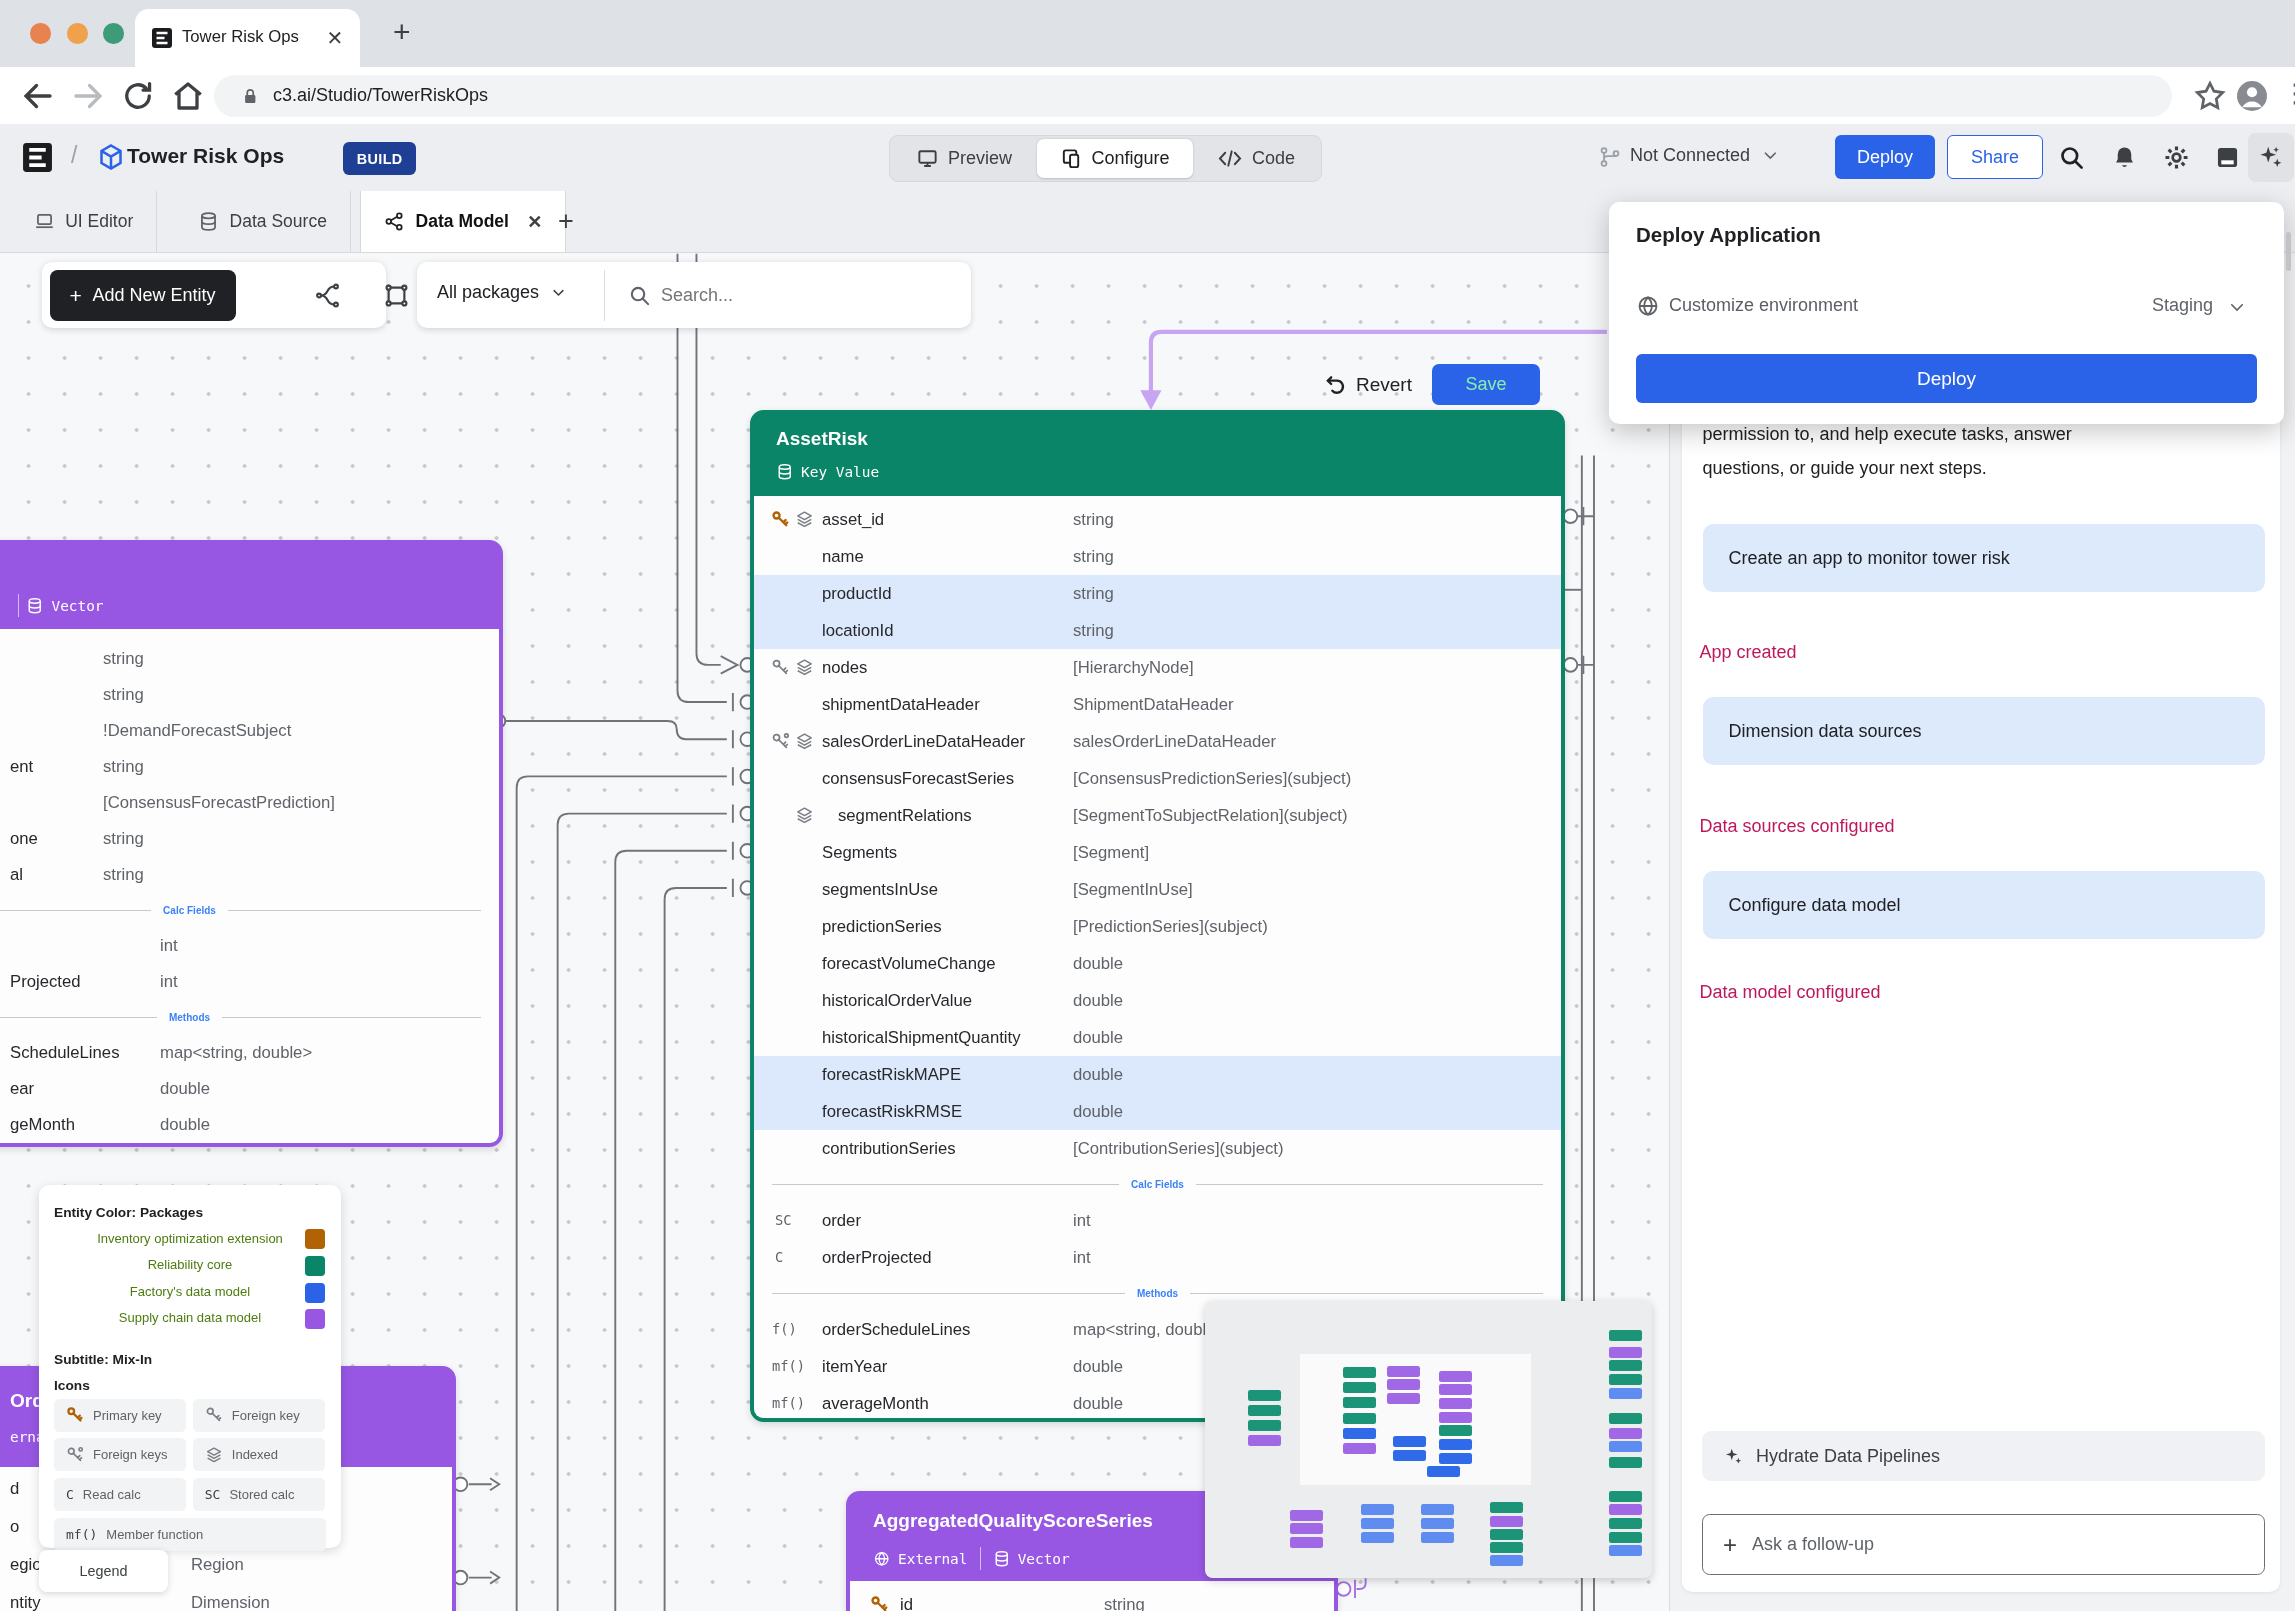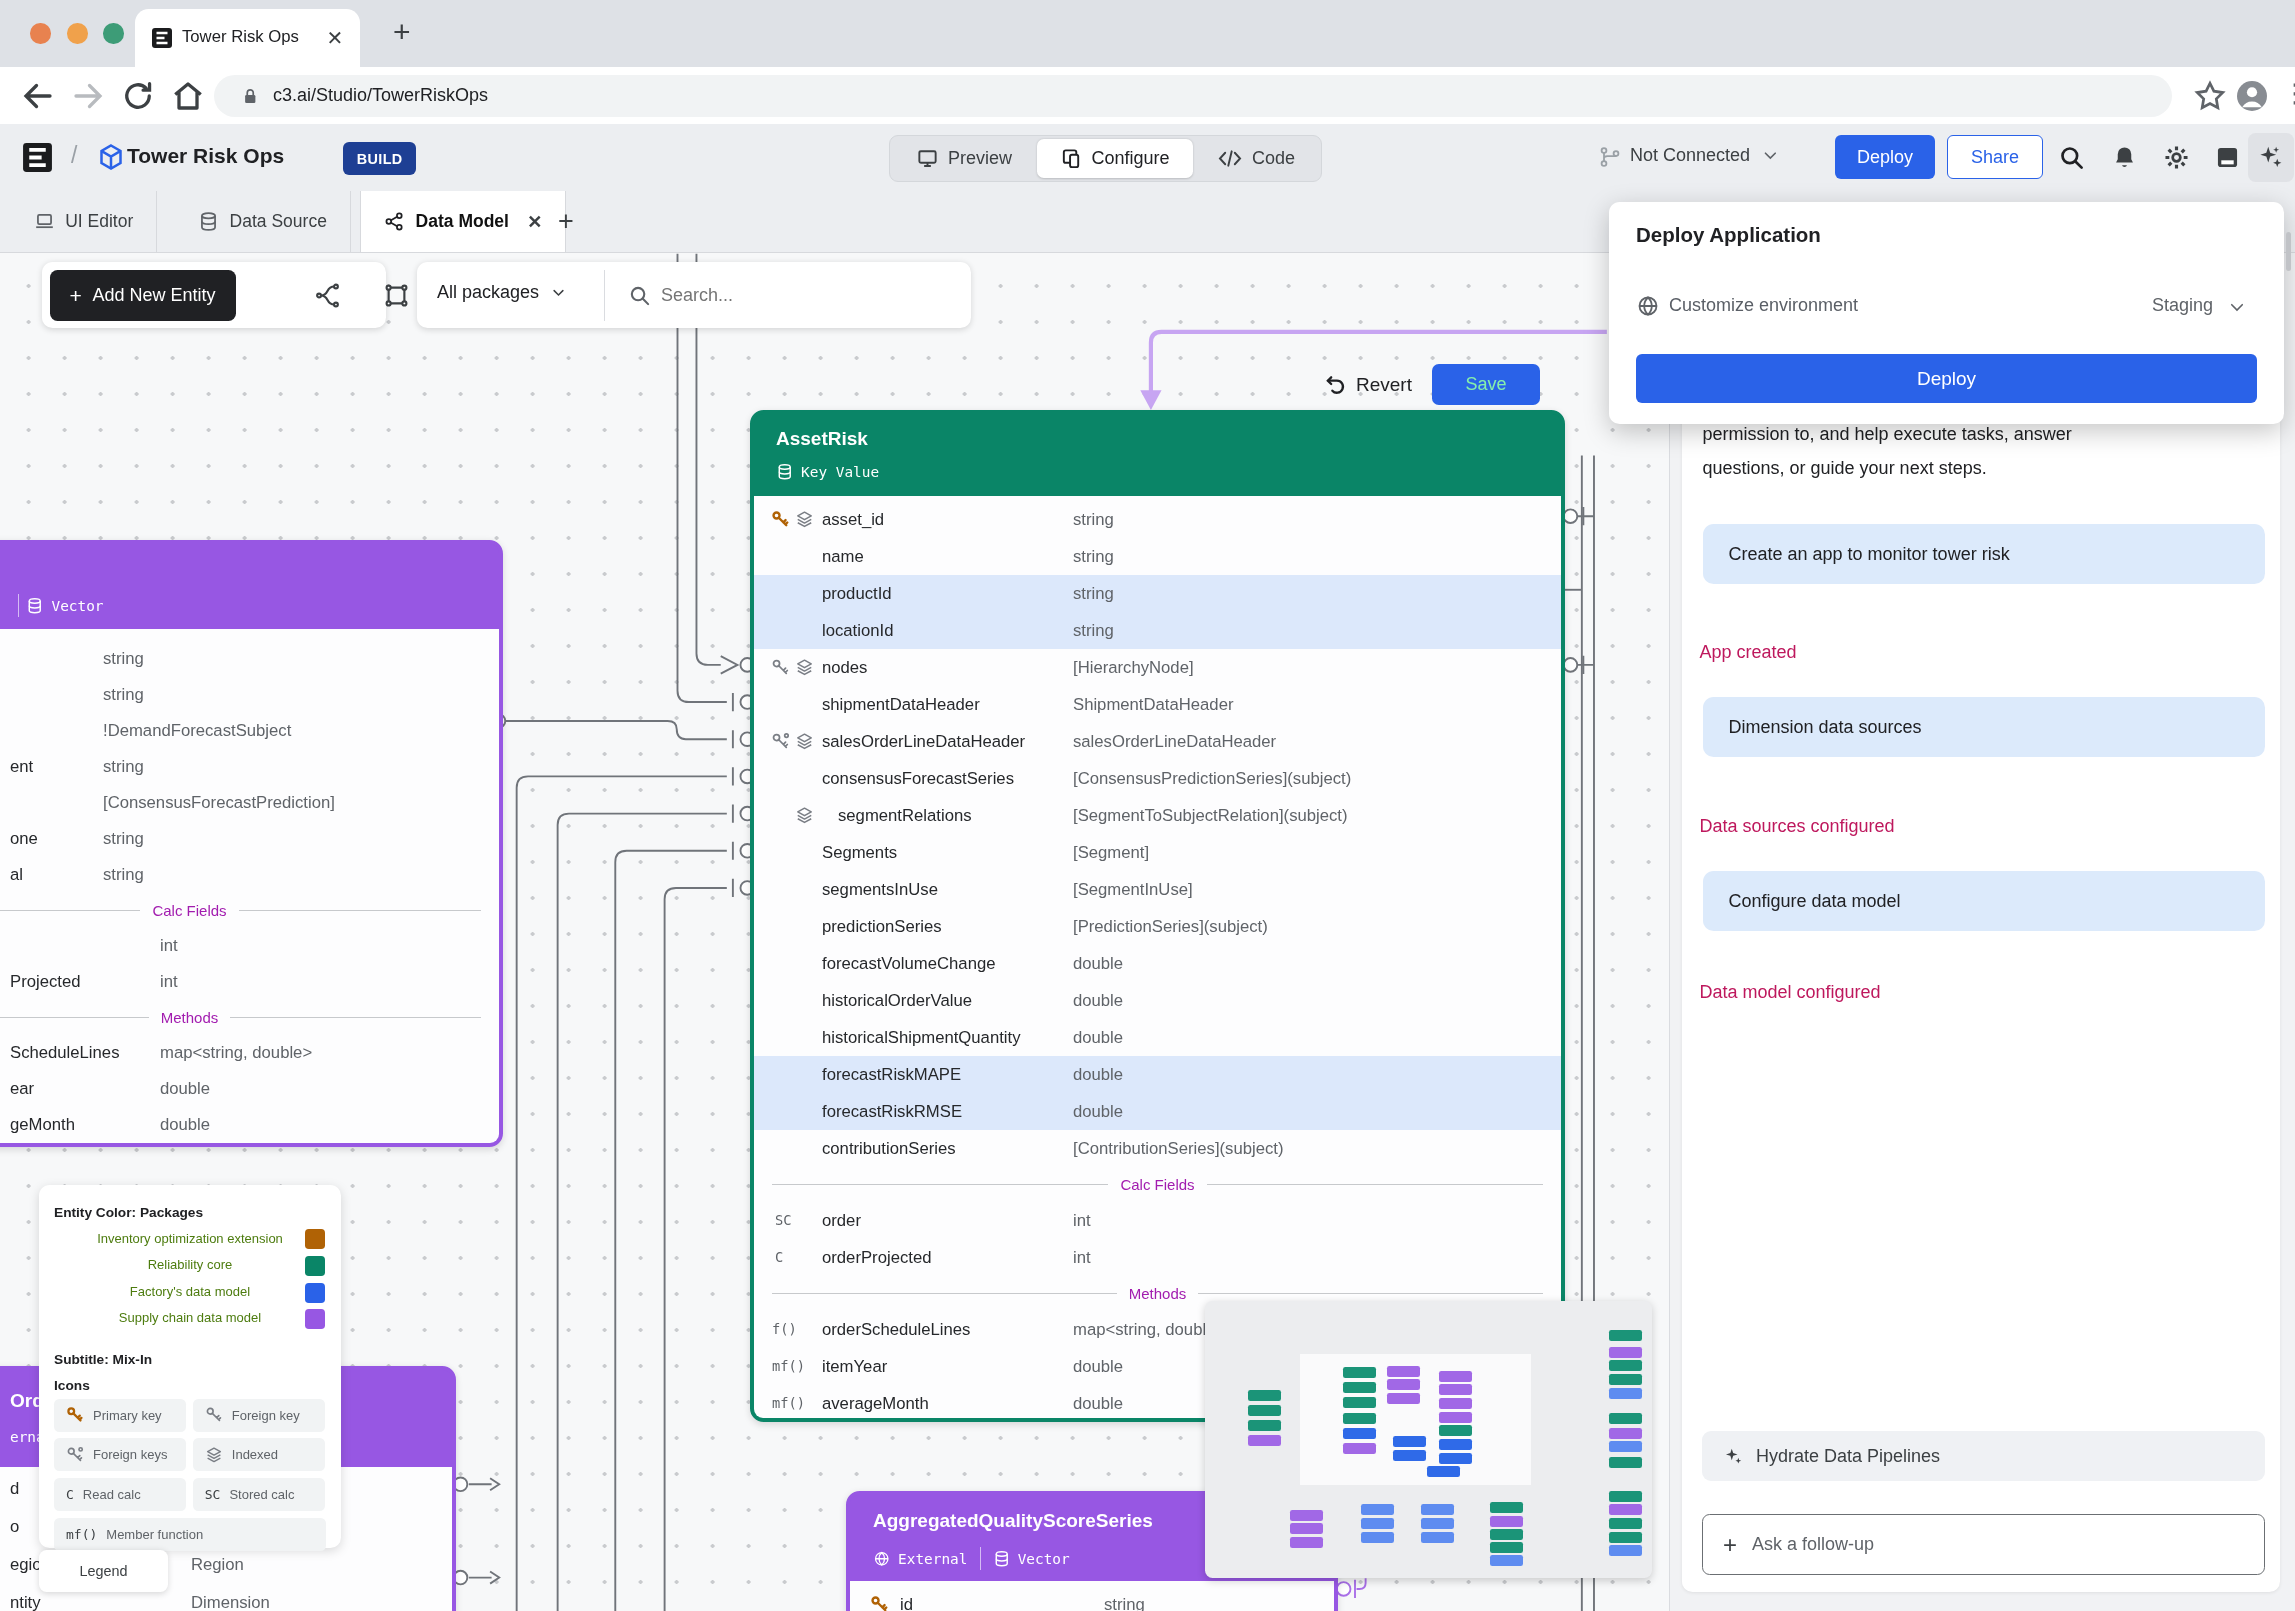--- a/index.html
+++ b/index.html
@@ -45,21 +45,21 @@
   .ent-body { position:absolute; left:0; right:0; bottom:0; background:#FDFDFE; border-radius:0 0 9px 9px; overflow:hidden; }
   .frow { position:relative; height:37px; line-height:37px; font-size:16.7px; }
   .frow.hl { background:#DCE8FB; }
   .fname { position:absolute; color:#26282B; white-space:nowrap; }
   .ftype { position:absolute; color:#5F6368; white-space:nowrap; }
   .fpre  { position:absolute; font-family:"DejaVu Sans Mono", monospace; font-size:13.7px; color:#5F6368; }
   .ficon { position:absolute; top:9px; width:19px; height:19px; }
   .ficon svg, .icon svg { width:100%; height:100%; display:block; }
   .fdiv { position:relative; height:35px; display:flex; align-items:center; gap:12px; padding:0 18px; }
   .fdiv .ln { flex:1; height:0.8px; background:#C7C9CC; }
-  .fdiv .lb { font-size:15px; color:#a21caf; white-space:nowrap; }
+  .fdiv .lb { font-size:10px; color:#3b82f6; white-space:nowrap;font-weight:bold; }
   .icon { display:inline-block; }
 
   
   .card { position:absolute; background:#fff; border-radius:10.6px; box-shadow:0 1.5px 6px rgba(0,0,0,.14); }
   .darkbtn { position:absolute; left:7.6px; top:7.6px; height:51px; background:#202124; color:#fff; border-radius:7.6px; display:flex; align-items:center; gap:10.6px; padding:0 20px; font-size:18px; }
   .tbicon { position:absolute; top:20px; width:27px; height:27px; }
   .saveblk { position:absolute; display:flex; align-items:center; gap:20px; }
   .savebtn { width:108px; height:41px; background:#2A62E8; color:#86efac; border-radius:6.8px; font-size:18px; display:flex; align-items:center; justify-content:center; }
   .revert { display:flex; align-items:center; gap:9px; font-size:19px; color:#202124; }
 
@@ -76,21 +76,21 @@
 
   
   #minimap { position:absolute; left:1205px; top:1301px; width:447px; height:277px; background:#ECEDEF; border-radius:7.6px; box-shadow:0 2.3px 9px rgba(0,0,0,.18); }
   #mm-view { position:absolute; left:95px; top:53px; width:231px; height:131px; background:#FAFAFB; }
   .mmbar { position:absolute; width:33px; height:10.6px; border-radius:2.3px; }
 
   
   #right-bg { position:absolute; left:1669px; top:253px; width:626px; height:1358px; background:#F1F2F4; border-left:0.8px solid #DADCE0; }
   #assistant { position:absolute; left:1682px; top:228px; width:598px; height:1364px; background:#fff; border-radius:10.6px; box-shadow:0 0.8px 3.8px rgba(0,0,0,.08); }
   .intro { position:absolute; left:20.5px; font-size:18px; color:#202124; }
-  .bubble { position:absolute; left:20.5px; width:562px; height:60px; background:#DCEAFB; border-radius:10.6px; font-size:18px; color:#202124; display:flex; align-items:center; padding-left:26px; }
+  .bubble { position:absolute; left:20.5px; width:562px; height:68px; background:#DCEAFB; border-radius:10.6px; font-size:18px; color:#202124; display:flex; align-items:center; padding-left:26px; }
   .statusln { position:absolute; left:17.5px; font-size:18px; color:#be185d; }
   .pill { position:absolute; left:20px; top:1203px; width:563px; height:50px; background:#EFF1F4; border-radius:9px; display:flex; align-items:center; gap:12px; padding-left:21px; font-size:18px; color:#3C4043; }
   .followup { position:absolute; left:20px; top:1286px; width:563px; height:61px; border:1.5px solid #6B6F73; border-radius:7.6px; display:flex; align-items:center; gap:15px; padding-left:20px; }
   .followup input { border:none; outline:none; font-size:18px; color:#202124; width:455px; font-family:"Liberation Sans",sans-serif; background:transparent; }
   .followup input::placeholder { color:#5F6368; }
 
   
   #popup { position:absolute; left:1609px; top:202px; width:675px; height:222px; background:#fff; border-radius:10.6px; box-shadow:0 7.6px 26px rgba(0,0,0,.22); }
   #popup .p-title { position:absolute; left:27px; top:21px; font-size:20.5px; font-weight:bold; color:#202124; }
   #popup .p-row { position:absolute; left:27px; top:90px; right:27px; height:30px; }

